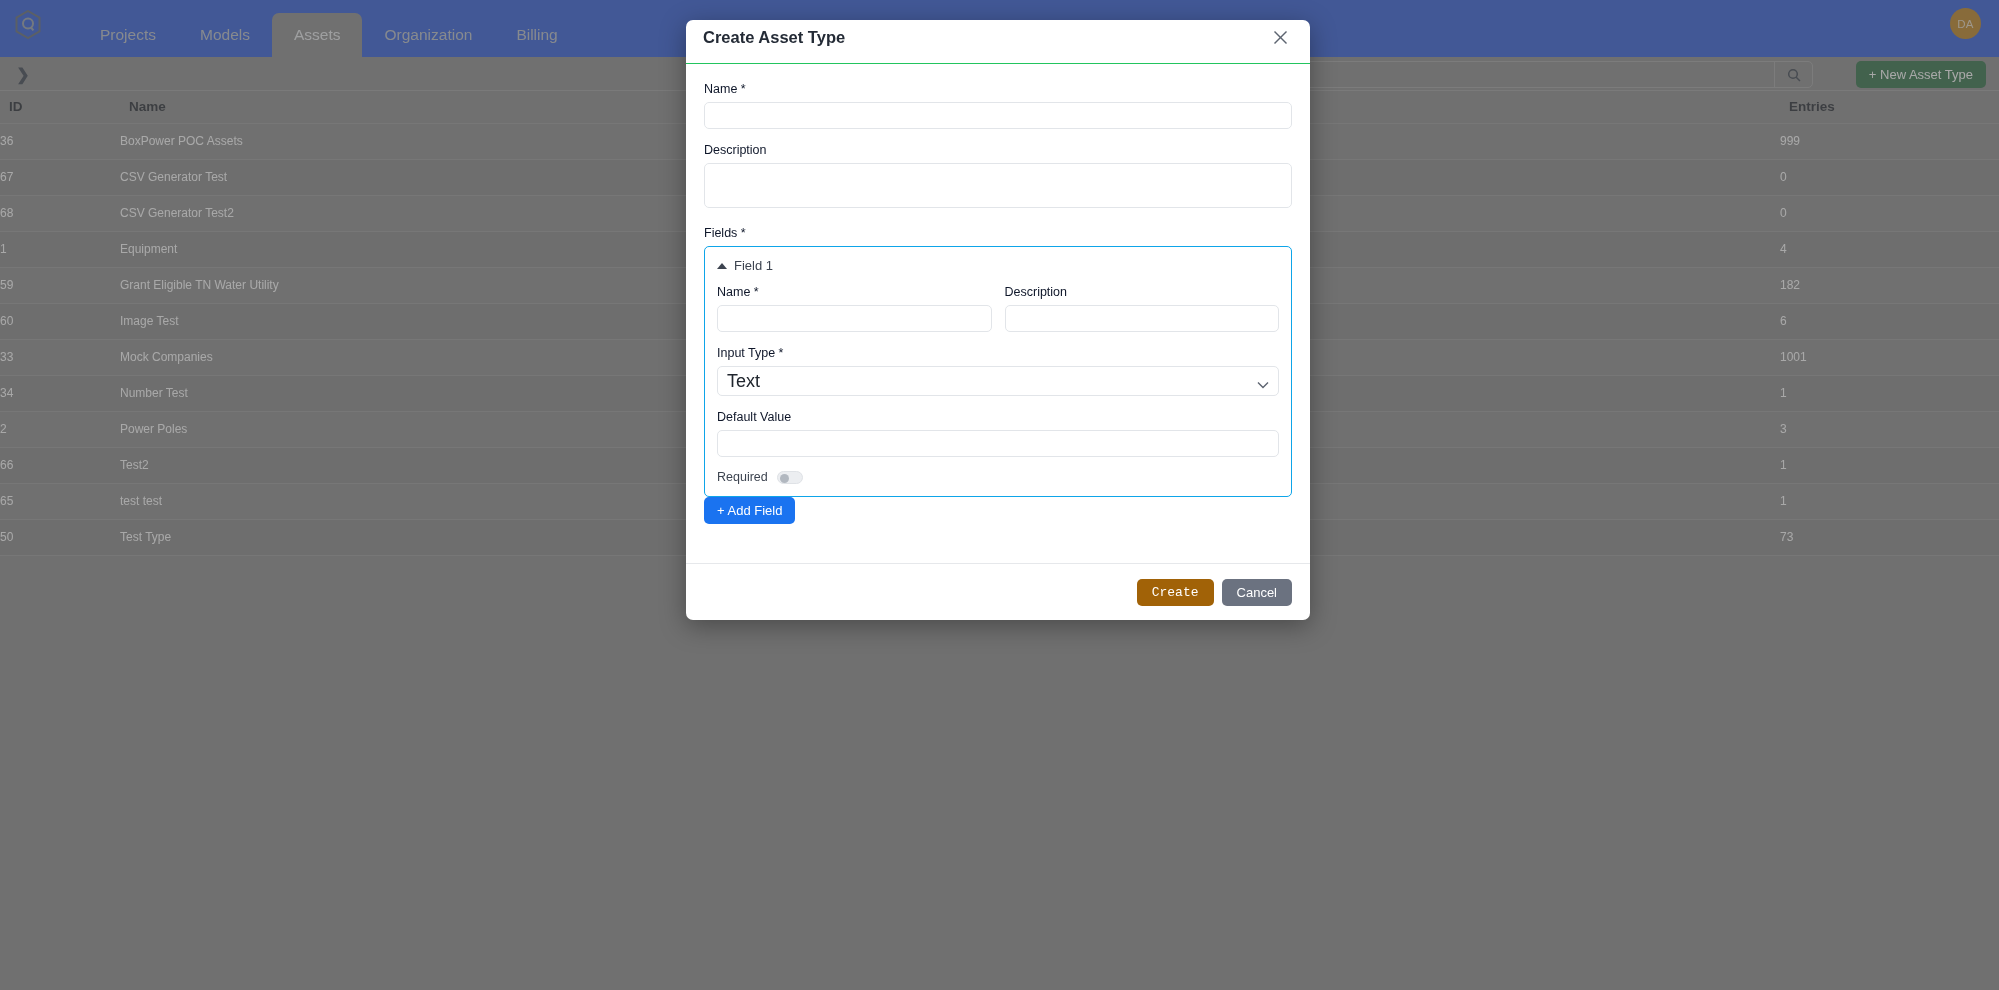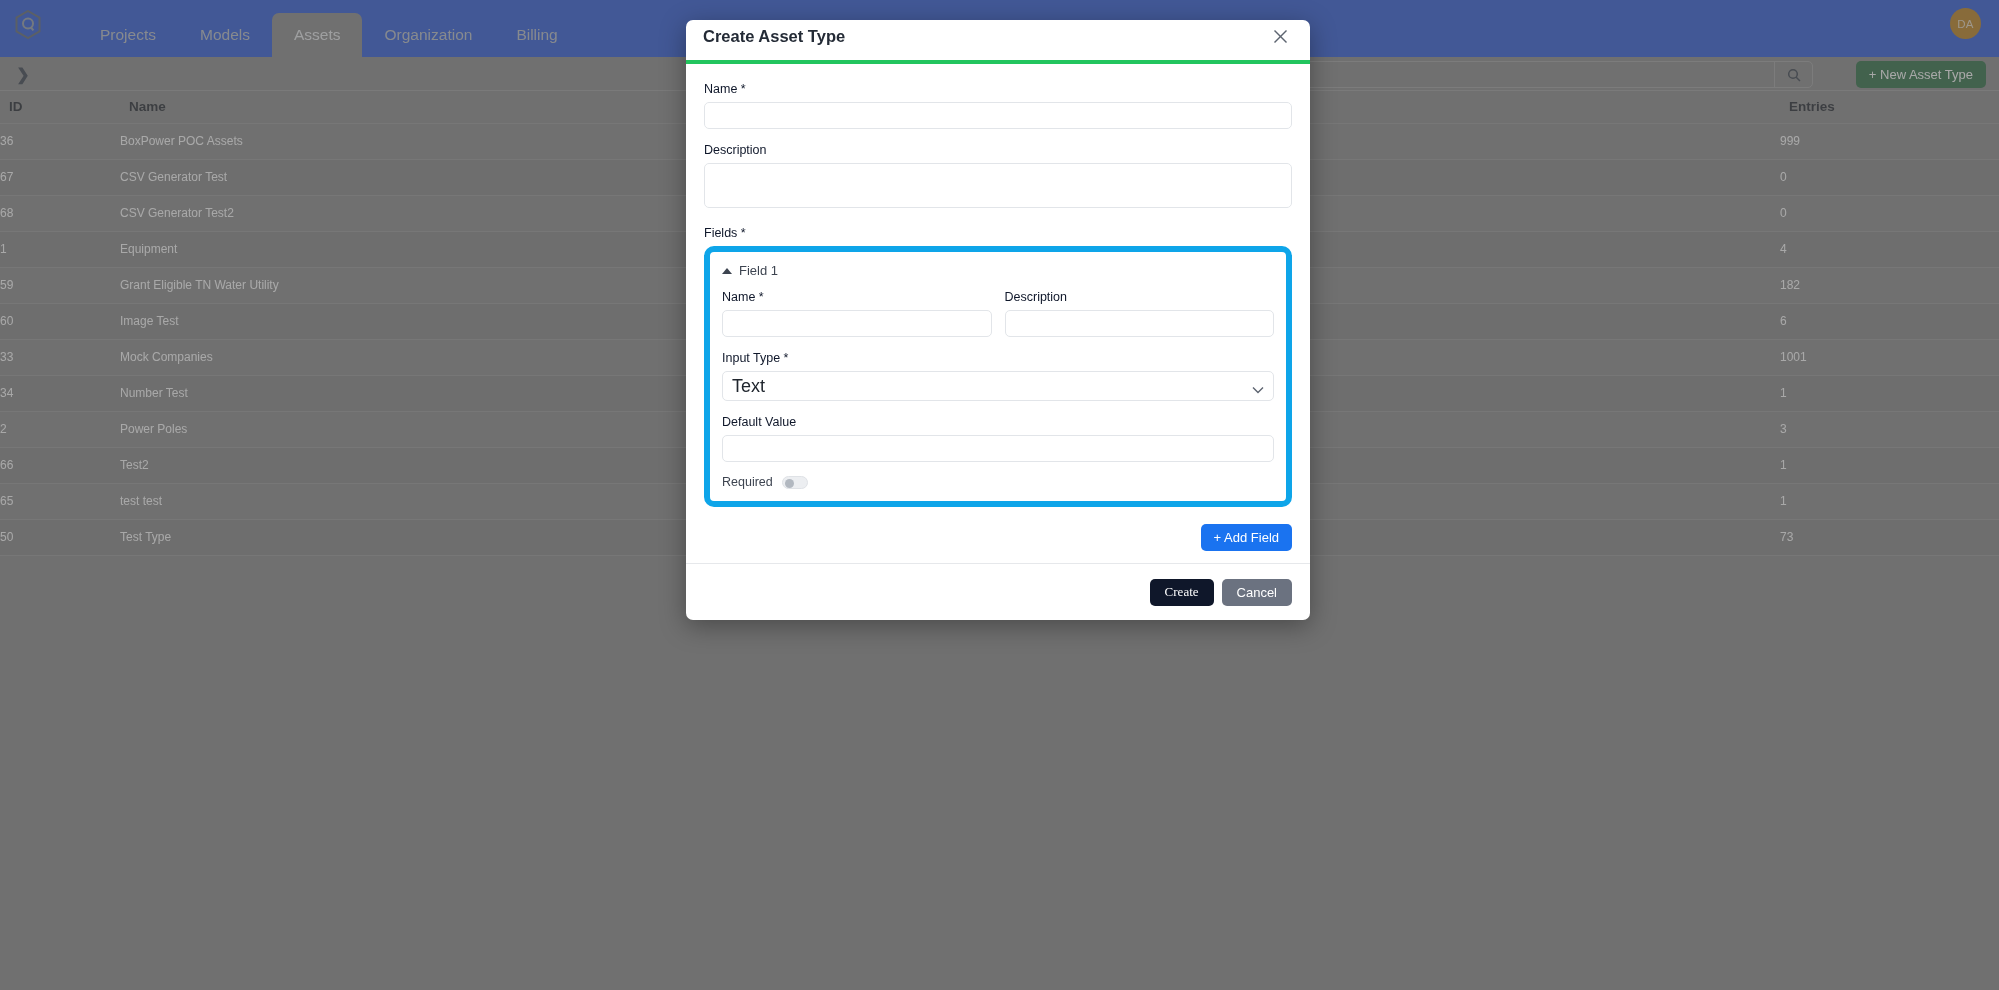--- a/index.html
+++ b/index.html
@@ -131,21 +131,21 @@
     left: 686px; top: 20px;
     width: 624px; height: 600px;
     background: #ffffff;
     border-radius: 7px;
     box-shadow: 0 6px 26px rgba(0,0,0,.35);
     display: flex; flex-direction: column;
     overflow: hidden;
   }
   .modal-header {
     height: 44px; flex: none;
-    border-bottom: 4px solid #22c55e;
+    border-bottom: 1px solid #22c55e;
     display: flex; align-items: center;
     padding: 0 18px 8px 17px;
     justify-content: space-between;
     gap: 25px;
   }
   .modal-title { font-size: 16.5px; color: #242b36; font-weight: bold; }
   .close-x {
     width: 24px; height: 24px; cursor: pointer;
     display: flex; align-items: center; justify-content: center;
     color: #5d6470;
@@ -170,21 +170,21 @@
     width: 100%; height: 45px;
     border: 1px solid #e2e5e9; border-radius: 5px;
     background: #ffffff; resize: none;
     font-size: 13px; color: #20262e;
     padding: 6px 9px; outline: none;
     font-family: "Liberation Sans", sans-serif;
   }
   .gap { height: 14px; }
 
   .fields-card {
-    border: 6px solid #0ea5e9; border-radius: 10px;
+    border: 1px solid #0ea5e9; border-radius: 5px;
     padding: 11px 12px 12px 12px;
     margin-top: 2px;
   }
   .field-head {
     display: flex; align-items: center; gap: 7px;
     margin-bottom: 12px; cursor: pointer;
   }
   .field-head-label { font-size: 13px; color: #3d4450; }
   .tri-up { width: 0; height: 0; border-left: 5px solid transparent;
             border-right: 5px solid transparent; border-bottom: 6px solid #3d4450; }
@@ -207,38 +207,38 @@
   .toggle {
     width: 26px; height: 13px; border-radius: 7px;
     background: #eceef1; border: 1px solid #dfe2e6;
     position: relative; cursor: pointer;
   }
   .toggle .knob {
     position: absolute; left: 2px; top: 2px;
     width: 9px; height: 9px; border-radius: 50%;
     background: #b2b8c0;
   }
-  .add-field-row { display: flex; justify-content: flex-end; margin-top: 17px; }
+  .add-field-row { display: flex; justify-content: flex-start; }
   .add-field-btn {
     background: #1a73f0; color: #fff; border: none;
     border-radius: 5px; height: 27px; padding: 0 13px;
     font-size: 13px; cursor: pointer;
     font-family: "Liberation Sans", sans-serif;
   }
   .modal-footer {
     flex: none; height: 57px;
     border-top: 1px solid #e6e8eb;
     display: flex; align-items: center; justify-content: flex-end;
     gap: 8px; padding: 0 18px;
   }
   .btn-create {
-    background: #0f172a; color: #fff; border: none;
+    background: #a16207; color: #fff; border: none;
     border-radius: 5px; height: 27px; padding: 0 15px;
     font-size: 13px; cursor: pointer;
-    font-family: Liberation Serif, serif;
+    font-family: Liberation Mono, monospace;
   }
   .btn-cancel {
     background: #6b7280; color: #fff; border: none;
     border-radius: 5px; height: 27px; padding: 0 15px;
     font-size: 13px; cursor: pointer;
     font-family: "Liberation Sans", sans-serif;
   }
 </style>
 </head>
 <body>

